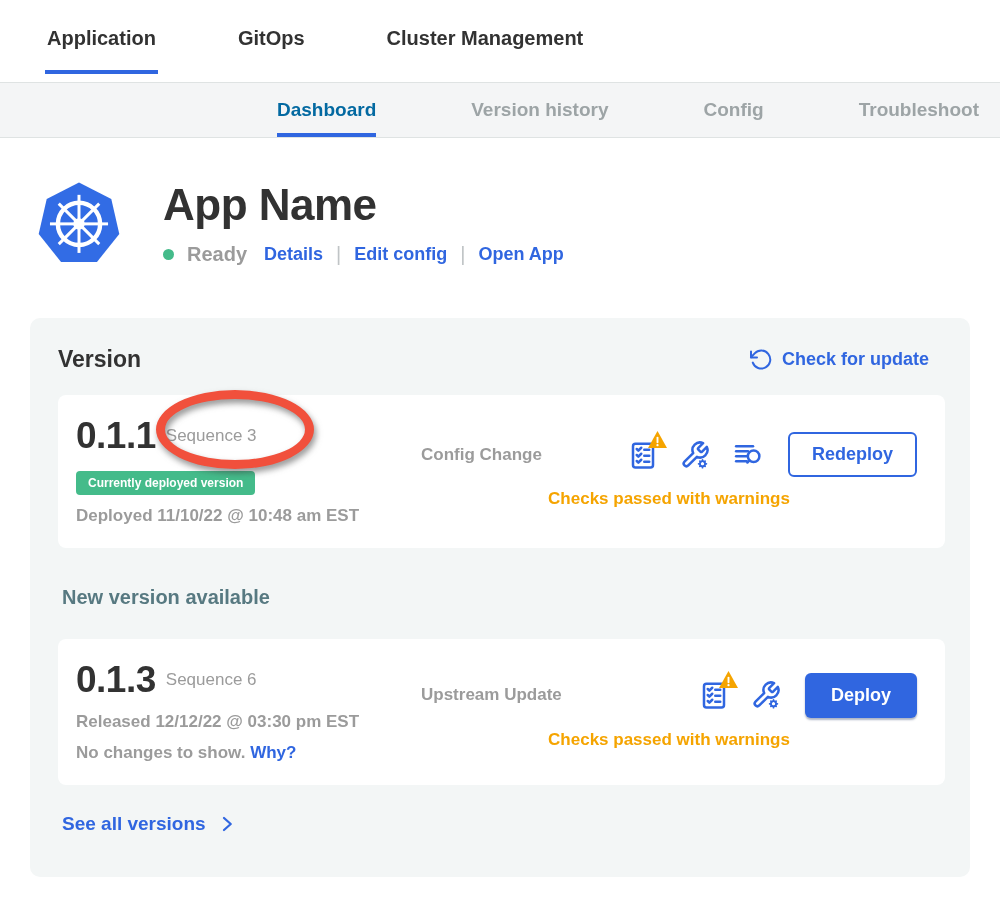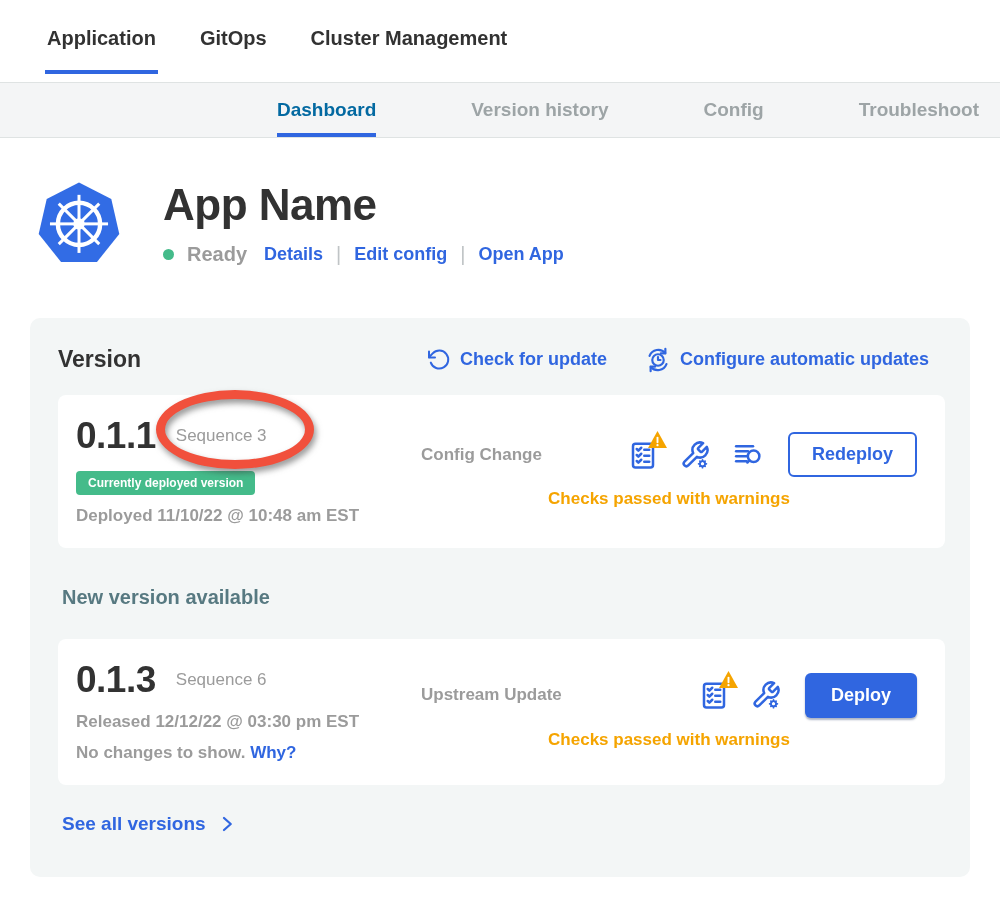--- a/index.html
+++ b/index.html
@@ -6,21 +6,21 @@
   html, body { width: 1000px; height: 898px; overflow: hidden; }
   body {
     font-family: "Liberation Sans", "DejaVu Sans", sans-serif;
     background: #ffffff;
     color: #323232;
     position: relative;
   }
 
   
   .top-nav {
-    display: flex; gap: 40px;
+    display: flex; gap: 78px;
     padding: 27px 0 8px 45px;
     background: #fff;
     white-space: nowrap;
   }
   .top-tab {
     font-size: 20px; font-weight: 700; color: #323232;
     padding: 0 2px 20px 2px;
     border-bottom: 4px solid transparent;
     cursor: pointer;
   }
@@ -74,21 +74,21 @@
   .panel-link svg { display: block; }
 
   .version-card {
     background: #fff;
     border-radius: 8px;
     margin-top: 22px;
     padding: 20px 28px 22px 18px;
     display: flex; align-items: center;
   }
   .version-info { width: 345px; flex-shrink: 0; }
-  .version-row { display: flex; align-items: center; gap: 20px; }
+  .version-row { display: flex; align-items: center; gap: 10px; }
   .version-number { font-size: 37px; font-weight: 800; color: #323232; letter-spacing: -0.5px; }
   .sequence-label { font-size: 17px; font-weight: 500; color: #9b9b9b; }
   .deployed-badge {
     display: inline-block; margin-top: 14px;
     background: #44bb8a; color: #fff;
     font-size: 12px; font-weight: 700;
     padding: 5px 12px; border-radius: 4px;
   }
   .meta-line { margin-top: 11px; font-size: 17px; font-weight: 700; color: #9b9b9b; }
   .meta-line .why-link { color: #3066e0; cursor: pointer; text-decoration: none; }
@@ -176,31 +176,20 @@
   <div class="panel-header">
     <div class="panel-title">Version</div>
     <div class="panel-links">
       <div class="panel-link">
         <svg width="24" height="24" viewBox="0 0 24 24" class="blue-icon">
           <polyline points="2 3.5 2 9.5 8 9.5"></polyline>
           <path d="M3.8 14.6a9 9 0 1 0 1.9-9.2L2 9.3"></path>
         </svg>
         <span>Check for update</span>
       </div>
-      <div class="panel-link">
-        <svg width="26" height="26" viewBox="0 0 24 24" class="blue-icon">
-          <circle cx="12" cy="12" r="5.3"></circle>
-          <polyline points="12 9.2 12 12 14.3 12"></polyline>
-          <path d="M18.7 5.6 A8.6 8.6 0 0 0 4.2 8.2"></path>
-          <polyline points="18.8 1.6 18.8 5.9 14.6 5.9"></polyline>
-          <path d="M5.3 18.4 A8.6 8.6 0 0 0 19.8 15.8"></path>
-          <polyline points="5.2 22.4 5.2 18.1 9.4 18.1"></polyline>
-        </svg>
-        <span>Configure automatic updates</span>
-      </div>
     </div>
   </div>
 
   <div class="version-card">
     <div class="version-info">
       <div class="version-row">
         <span class="version-number">0.1.1</span>
         <span class="sequence-label">Sequence 3</span>
       </div>
       <span class="deployed-badge">Currently deployed version</span>

